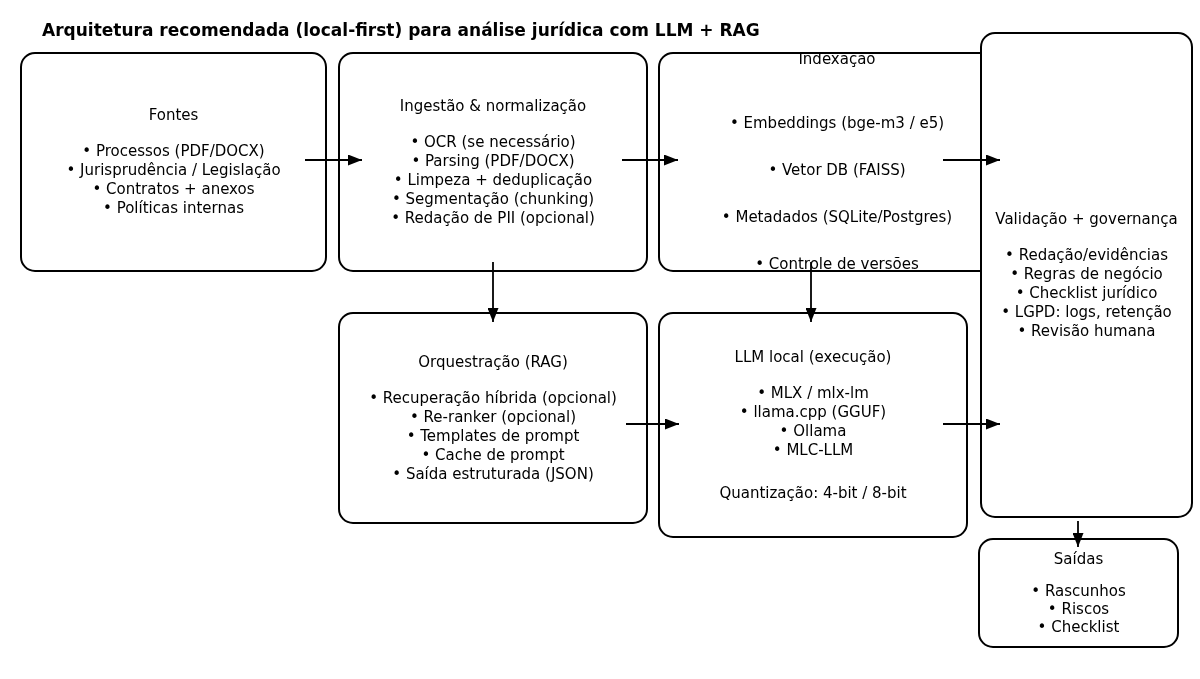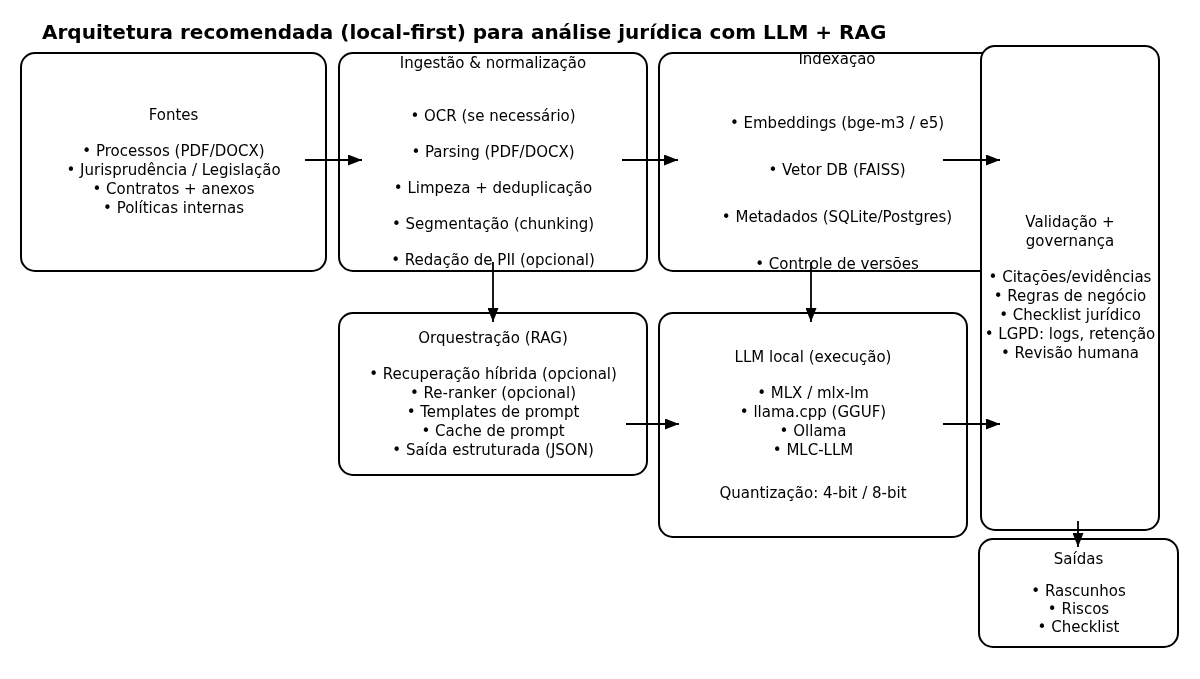--- a/index.html
+++ b/index.html
@@ -14,21 +14,21 @@
     background: #ffffff;
     font-family: "DejaVu Sans", sans-serif;
     color: #000000;
     overflow: hidden;
   }
   .diagram-title {
     position: absolute;
     left: 42px;
     top: 20px;
     margin: 0;
-    font-size: 20px;
+    font-size: 17px;
     font-weight: bold;
     color: #000000;
     white-space: nowrap;
   }
   .box {
     position: absolute;
     border: 2px solid #000000;
     border-radius: 15px;
     background: #ffffff;
     display: flex;
@@ -49,24 +49,24 @@
     margin-top: 24px;
   }
   .compact {
     font-size: 15px;
     line-height: 18px;
   }
   .compact .box-title {
     margin-bottom: 14px;
   }
   #box-fontes       { left: 20px;  top: 52px;  width: 307px; height: 220px; }
-  #box-ingestao     { left: 338px; top: 52px;  width: 310px; height: 220px; justify-content: space-between; }
+  #box-ingestao     { left: 338px; top: 52px;  width: 310px; height: 220px; }
   #box-indexacao    { left: 658px; top: 52px;  width: 358px; height: 220px; gap: 28px; }
-  #box-validacao    { left: 980px; top: 45px;  width: 180px; height: 486px; }
-  #box-orquestracao { left: 338px; top: 312px; width: 310px; height: 164px; align-items: center; }
+  #box-validacao    { left: 980px; top: 32px;  width: 213px; height: 486px; }
+  #box-orquestracao { left: 338px; top: 312px; width: 310px; height: 212px; align-items: center; }
   #box-llm          { left: 658px; top: 312px; width: 310px; height: 226px; }
   #box-saidas       { left: 978px; top: 538px; width: 201px; height: 110px; }
   .arrow-layer {
     position: absolute;
     left: 0;
     top: 0;
     width: 1200px;
     height: 679px;
     pointer-events: none;
   }
@@ -98,21 +98,21 @@
   <div class="box" id="box-indexacao">
     <div class="box-title">Indexação</div>
     <div class="bullet">Embeddings (bge-m3 / e5)</div>
     <div class="bullet">Vetor DB (FAISS)</div>
     <div class="bullet">Metadados (SQLite/Postgres)</div>
     <div class="bullet">Controle de versões</div>
   </div>
 
   <div class="box" id="box-validacao">
     <div class="box-title">Validação + governança</div>
-    <div class="bullet">Citações/evidências</div>
+    <div class="bullet">Redação/evidências</div>
     <div class="bullet">Regras de negócio</div>
     <div class="bullet">Checklist jurídico</div>
     <div class="bullet">LGPD: logs, retenção</div>
     <div class="bullet">Revisão humana</div>
   </div>
 
   <div class="box" id="box-orquestracao">
     <div class="box-title">Orquestração (RAG)</div>
     <div class="bullet">Recuperação híbrida (opcional)</div>
     <div class="bullet">Re-ranker (opcional)</div>

